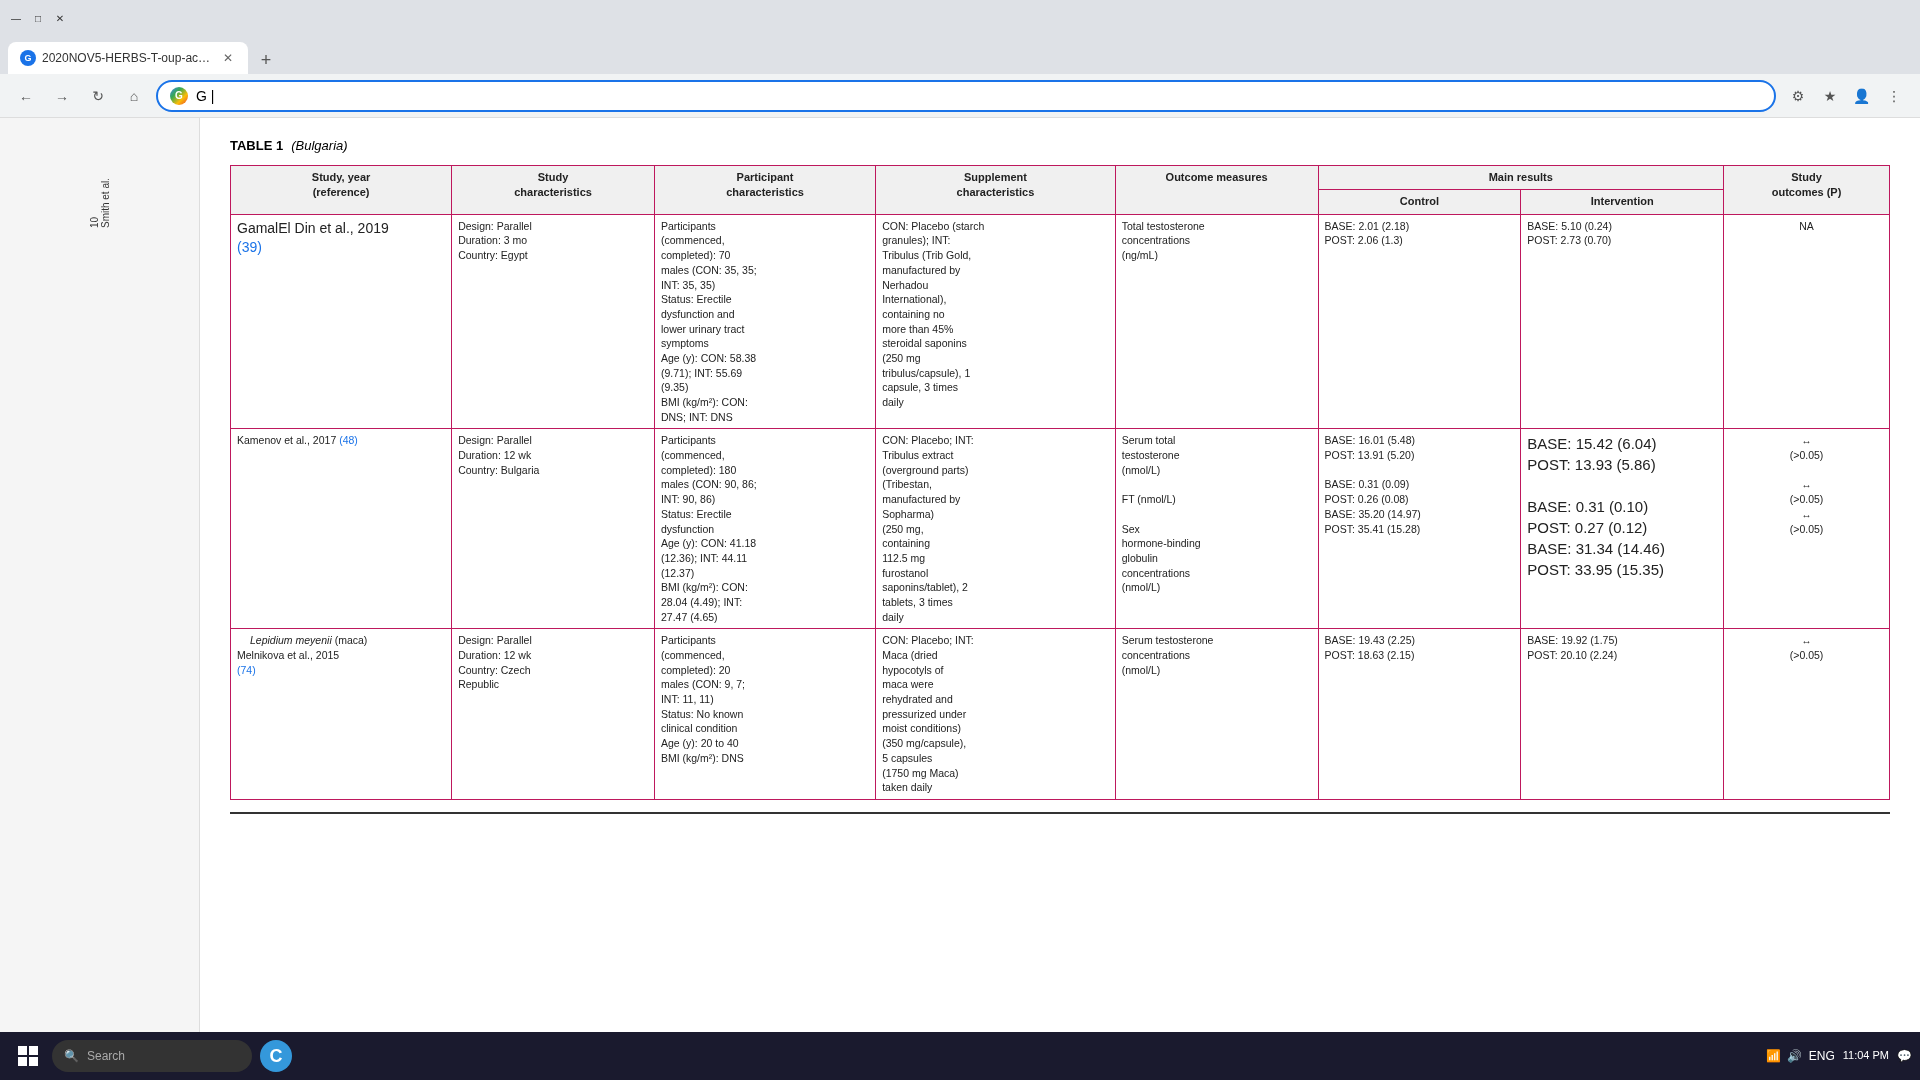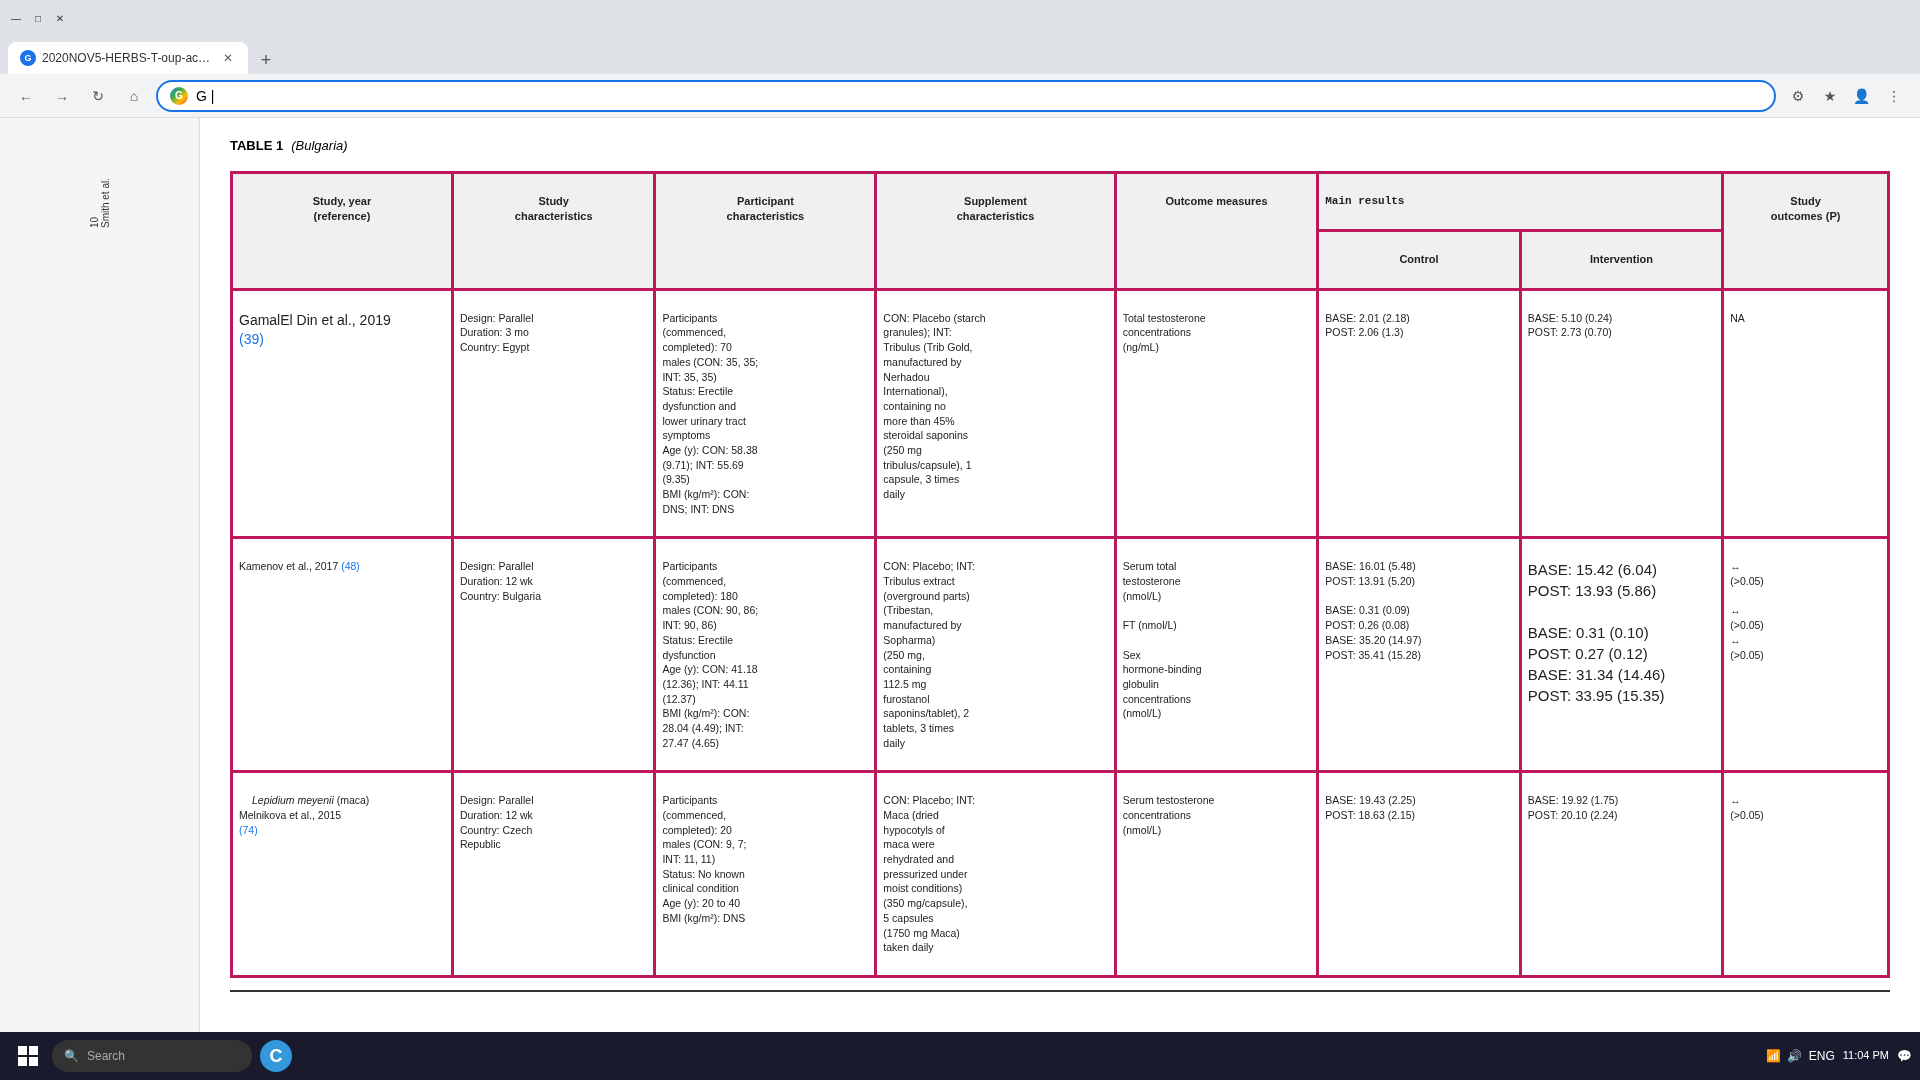--- a/index.html
+++ b/index.html
@@ -191,67 +191,66 @@
       flex: 1;
       background: #fff;
       padding: 20px 30px;
       overflow-y: auto;
     }
 
     
     .table-header-row {
       display: flex;
       align-items: center;
-      margin-bottom: 18px;
+      margin-bottom: 12px;
     }
     .table-title {
       font-size: 13px;
       font-weight: bold;
       margin-right: 8px;
     }
     .table-subtitle {
       font-size: 13px;
       font-style: italic;
     }
 
     table {
       width: 100%;
       border-collapse: collapse;
       font-size: 10.5px;
       color: #222;
     }
     th, td {
-      border: 3px solid #be185d;
-      padding: 20px 6px;
+      border: 1px solid #be185d;
+      padding: 4px 6px;
       vertical-align: top;
       text-align: left;
       line-height: 1.4;
     }
     th {
       background: #f0f0f0;
       text-align: center;
       font-weight: bold;
       font-size: 11px;
     }
     .col-study { width: 120px; }
     .col-study-char { width: 110px; }
     .col-participant { width: 120px; }
     .col-supplement { width: 130px; }
     .col-outcome { width: 110px; }
     .col-control { width: 110px; }
     .col-intervention { width: 110px; }
     .col-study-outcomes { width: 90px; }
 
     .main-results-header {
-      text-align: left;
+      text-align: center;
       font-weight: bold;
-      font-family: Liberation Mono, monospace;
     }
     .italic { font-style: italic; margin-left: 13px; }
-    .center { text-align: left; }
+    .center { text-align: center; }
 
     
     .taskbar {
       height: 48px;
       background: #1a1a2e;
       display: flex;
       align-items: center;
       padding: 0 8px;
       gap: 4px;
     }

